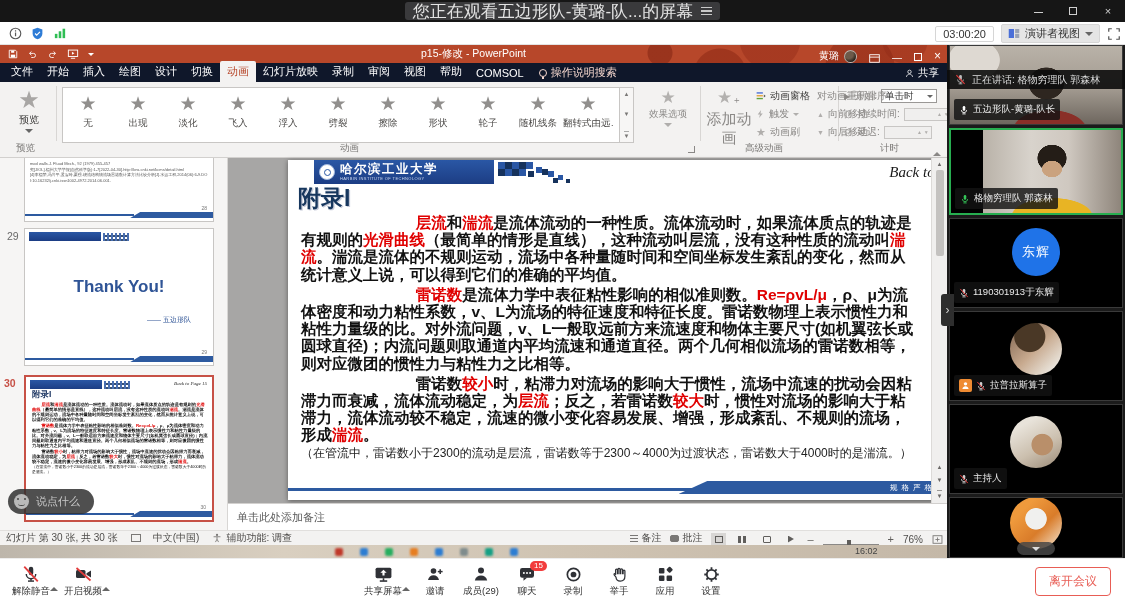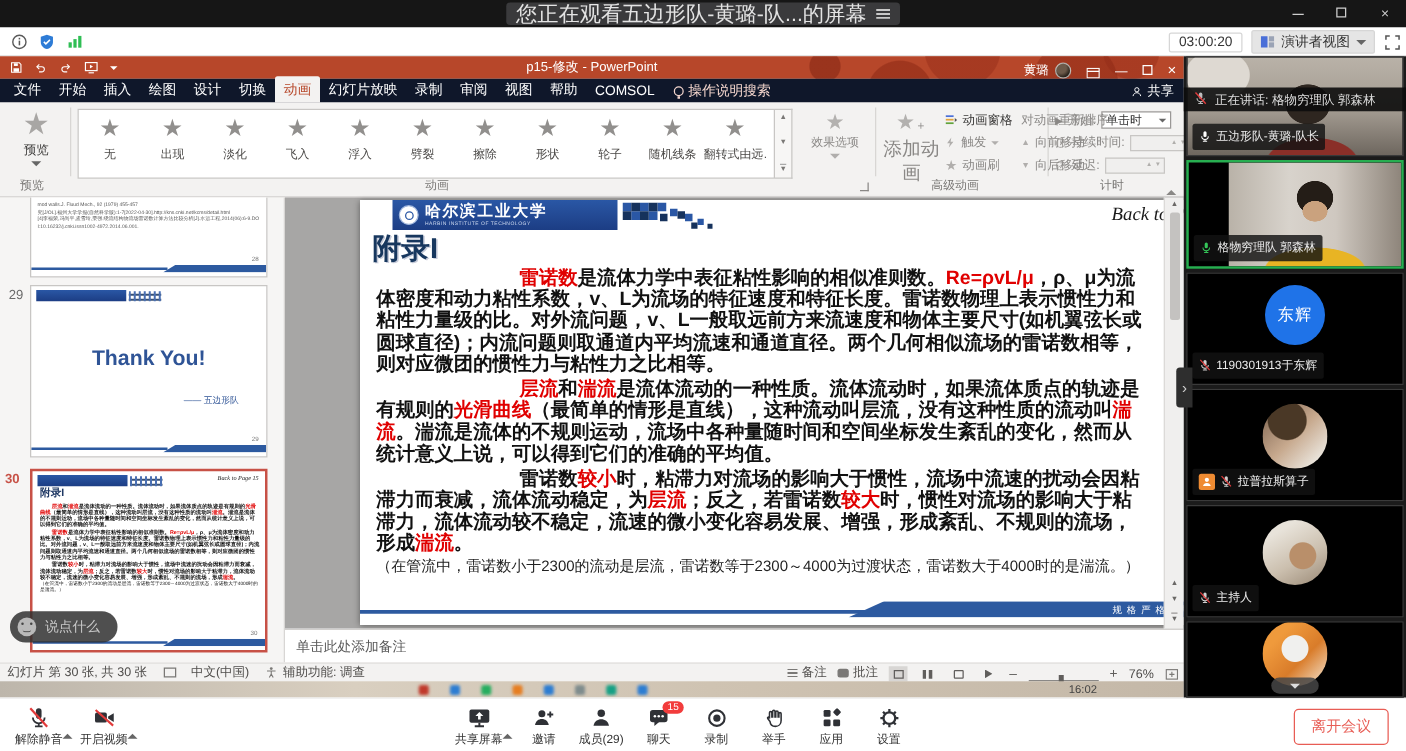--- a/index.html
+++ b/index.html
@@ -521,22 +521,22 @@
                   <rect x="30" y="9" width="6" height="6"></rect>
                   <rect x="44" y="7" width="6" height="6"></rect>
                   <rect x="55" y="16" width="5" height="5"></rect>
                   <rect x="68" y="17" width="4" height="4"></rect>
                 </g>
             </svg>
           </div>
           <div class="back-link">Back to Page 15</div>
           <div class="slide-title">附录I</div>
           <div class="slide-body" id="slide-body">
+              <p><span class="red">层流</span><span>和</span><span class="red">湍流</span><span>是流体流动的一种性质。流体流动时，如果流体质点的轨迹是有规则的</span><span class="red">光滑曲线</span><span>（最简单的情形是直线），这种流动叫层流，没有这种性质的流动叫</span><span class="red">湍流</span><span>。湍流是流体的不规则运动，流场中各种量随时间和空间坐标发生紊乱的变化，然而从统计意义上说，可以得到它们的准确的平均值。</span></p>
               <p><span class="red">雷诺数</span><span>是流体力学中表征粘性影响的相似准则数。</span><span class="red">Re=ρvL/μ</span><span>，ρ、μ为流体密度和动力粘性系数，v、L为流场的特征速度和特征长度。雷诺数物理上表示惯性力和粘性力量级的比。对外流问题，v、L一般取远前方来流速度和物体主要尺寸(如机翼弦长或圆球直径)；内流问题则取通道内平均流速和通道直径。两个几何相似流场的雷诺数相等，则对应微团的惯性力与粘性力之比相等。</span></p>
-              <p><span class="red">层流</span><span>和</span><span class="red">湍流</span><span>是流体流动的一种性质。流体流动时，如果流体质点的轨迹是有规则的</span><span class="red">光滑曲线</span><span>（最简单的情形是直线），这种流动叫层流，没有这种性质的流动叫</span><span class="red">湍流</span><span>。湍流是流体的不规则运动，流场中各种量随时间和空间坐标发生紊乱的变化，然而从统计意义上说，可以得到它们的准确的平均值。</span></p>
               <p><span>雷诺数</span><span class="red">较小</span><span>时，粘滞力对流场的影响大于惯性，流场中流速的扰动会因粘滞力而衰减，流体流动稳定，为</span><span class="red">层流</span><span>；反之，若雷诺数</span><span class="red">较大</span><span>时，惯性对流场的影响大于粘滞力，流体流动较不稳定，流速的微小变化容易发展、增强，形成紊乱、不规则的流场，形成</span><span class="red">湍流</span><span>。</span></p>
               <p class="small"><span>（在管流中，雷诺数小于2300的流动是层流，雷诺数等于2300～4000为过渡状态，雷诺数大于4000时的是湍流。）</span></p>
             </div>
           <div class="slide-pg">30</div>
           <div class="s-footer-ln"></div>
           <div class="s-footer-bar"><span>规格严格 功夫到家</span></div>
         </div>
         <div class="vscroll">
           <span style="margin-top:3px;">▲</span>
           <div class="vthumb"></div>

